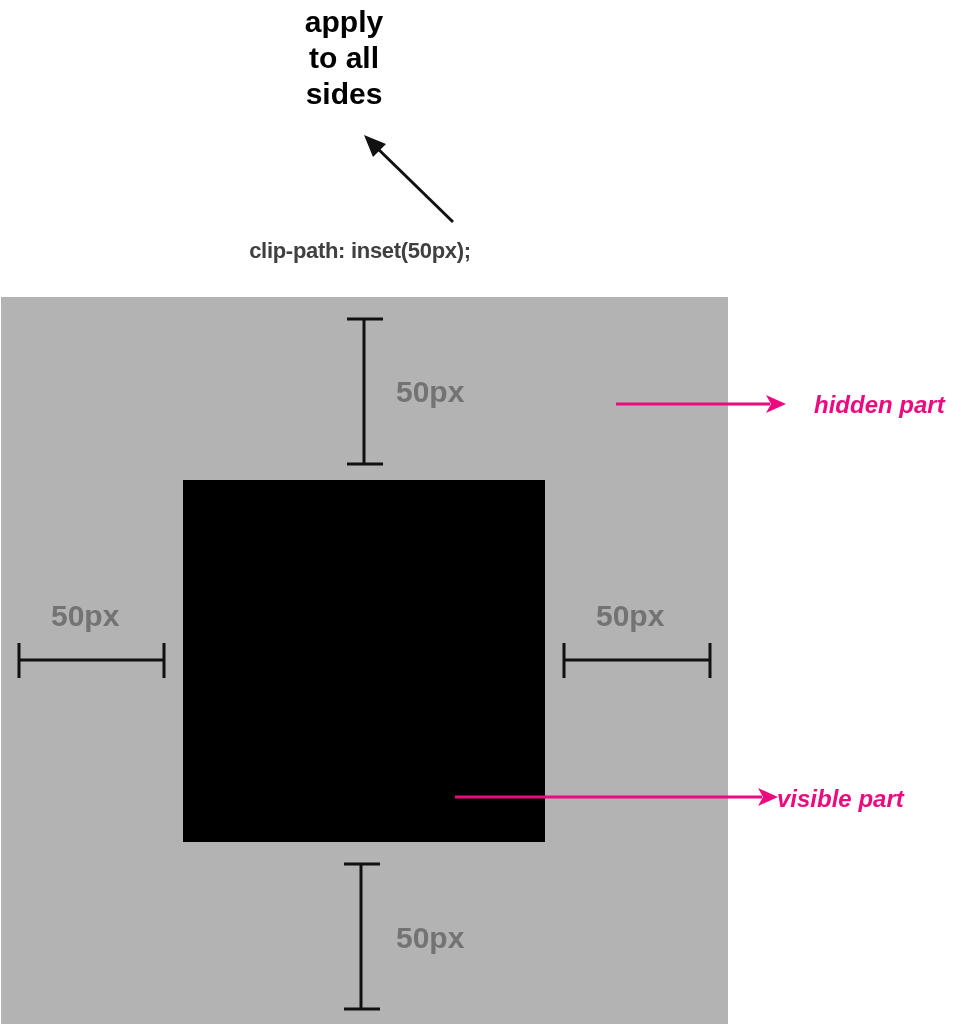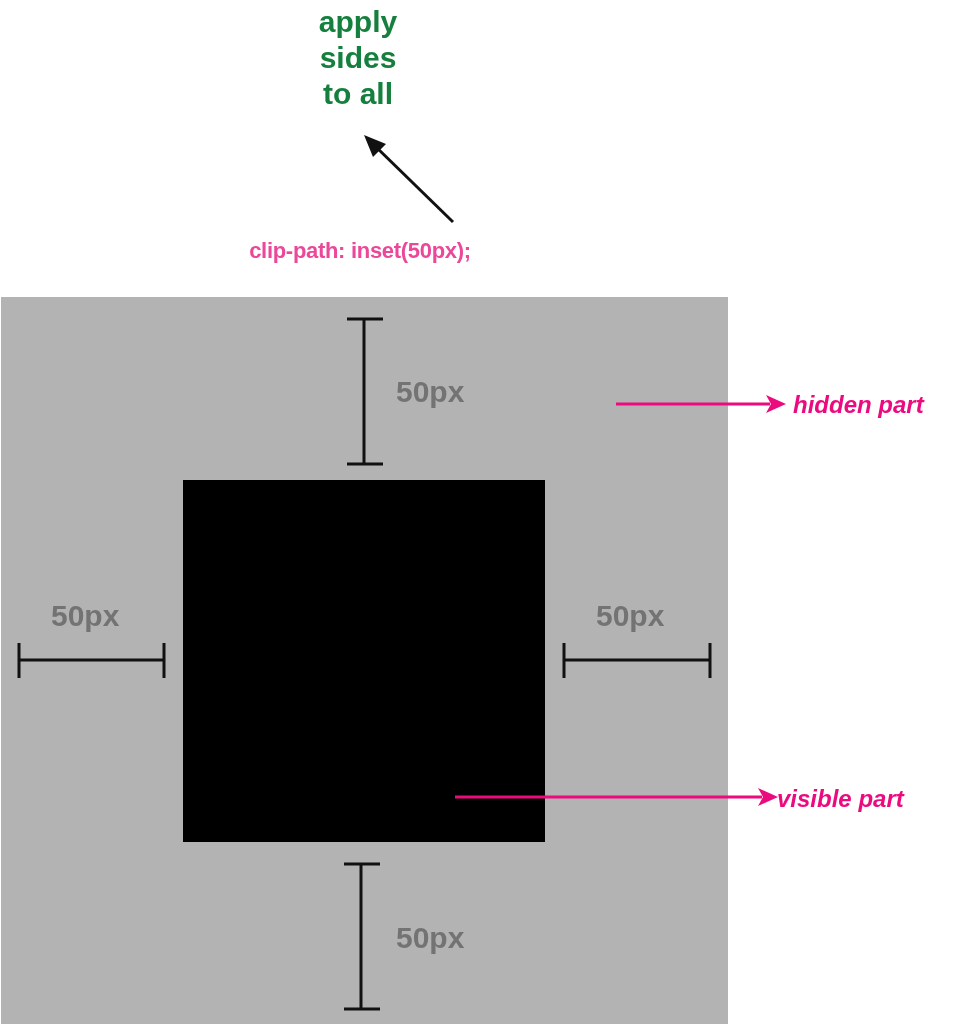--- a/index.html
+++ b/index.html
@@ -9,38 +9,38 @@
     }
     body {
       width: 973px;
       height: 1024px;
       position: relative;
       overflow: hidden;
       font-family: "Liberation Sans", "DejaVu Sans", sans-serif;
     }
     .abs { position: absolute; }
     .title {
-      left: 258px;
+      left: 244px;
       top: 4px;
       width: 200px;
       text-align: center;
       font-weight: bold;
       font-size: 30px;
       line-height: 36px;
-      color: #15803d;
+      color: #000000;
     }
     .title span { display: block; }
     .code-label {
       left: 150px;
       top: 238px;
       width: 420px;
       text-align: center;
       font-weight: bold;
       font-size: 22px;
-      color: #ec4899;
+      color: #404040;
       letter-spacing: -0.3px;
     }
     .gray-box {
       left: 1px;
       top: 297px;
       width: 727px;
       height: 727px;
       background: #b3b3b3;
     }
     .black-box {
@@ -66,22 +66,22 @@
       position: absolute;
       left: 0;
       top: 0;
     }
   </style>
 </head>
 <body>
 
 <div class="abs title">
   <span>apply</span>
+  <span>to all</span>
   <span>sides</span>
-  <span>to all</span>
 </div>
 
 <div class="abs code-label">clip-path: inset(50px);</div>
 
 <div class="abs gray-box"></div>
 
 <div class="abs black-box"></div>
 
 <svg class="overlay" width="973" height="1024" viewBox="0 0 973 1024">
 
@@ -123,14 +123,14 @@
     <line x1="455" y1="797" x2="762" y2="797" stroke="#ec0b7f" stroke-width="3"></line>
     <polygon points="778,797 758,788 763,797 758,806" fill="#ec0b7f"></polygon>
   </g>
 </svg>
 
 <div class="abs measure-text" style="left:396px; top:377px;">50px</div>
 <div class="abs measure-text" style="left:51px; top:601px;">50px</div>
 <div class="abs measure-text" style="left:596px; top:601px;">50px</div>
 <div class="abs measure-text" style="left:396px; top:923px;">50px</div>
 
-<div class="abs pink-label" style="left:793px; top:391px; color:#ec0b7f;text-align:center;">hidden part</div>
+<div class="abs pink-label" style="left:814px; top:391px; color:#ec0b7f;text-align:center;">hidden part</div>
 <div class="abs pink-label" style="left:777px; top:785px; color:#ec0b7f;">visible part</div>
 
 </body></html>

